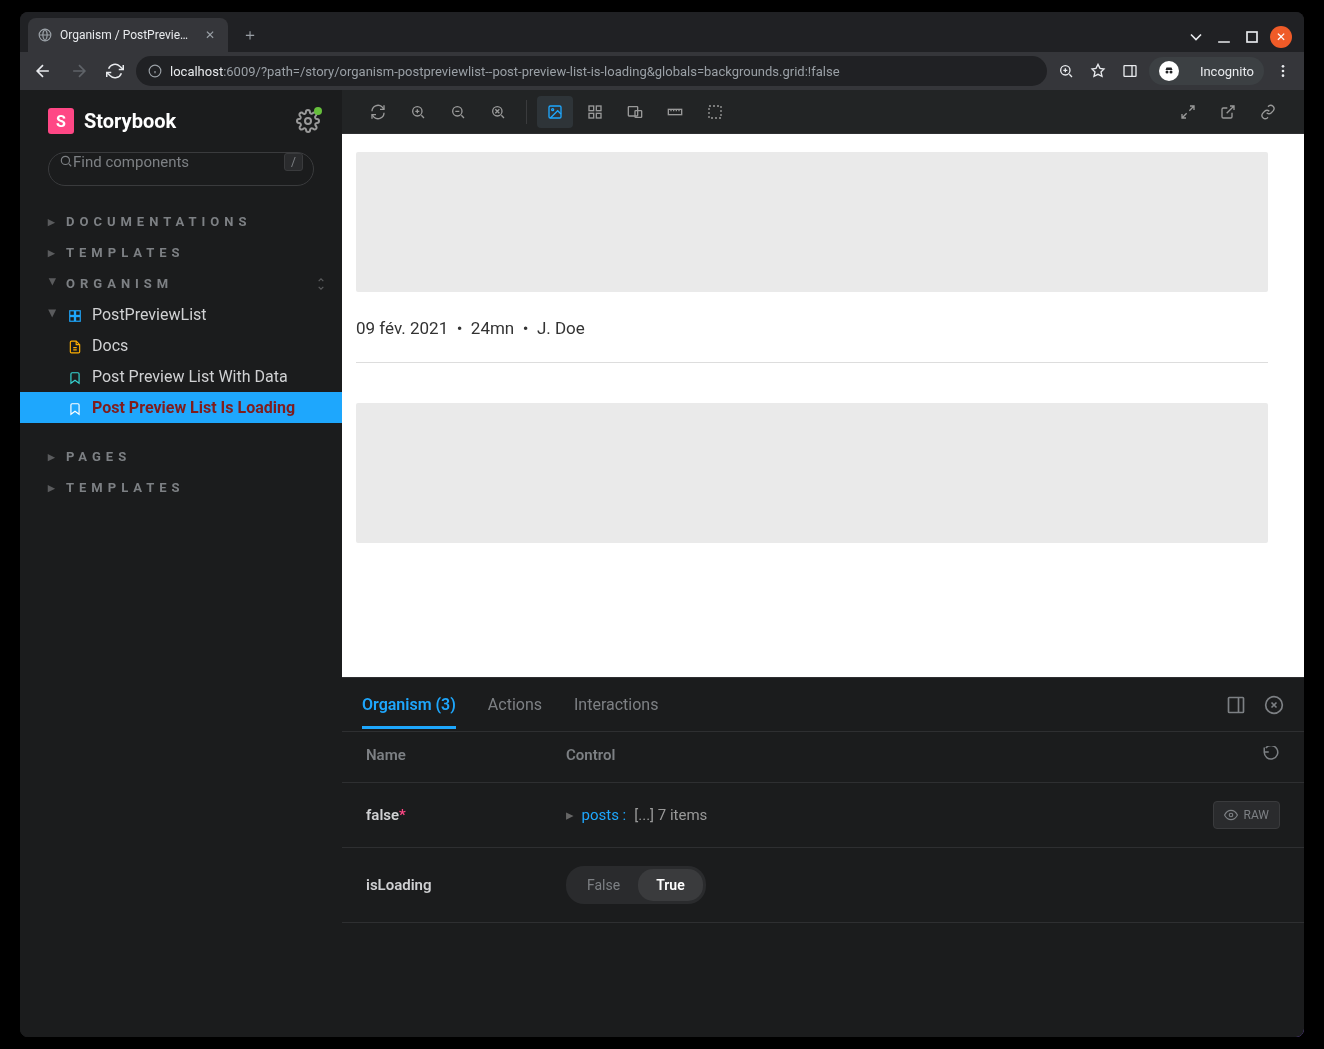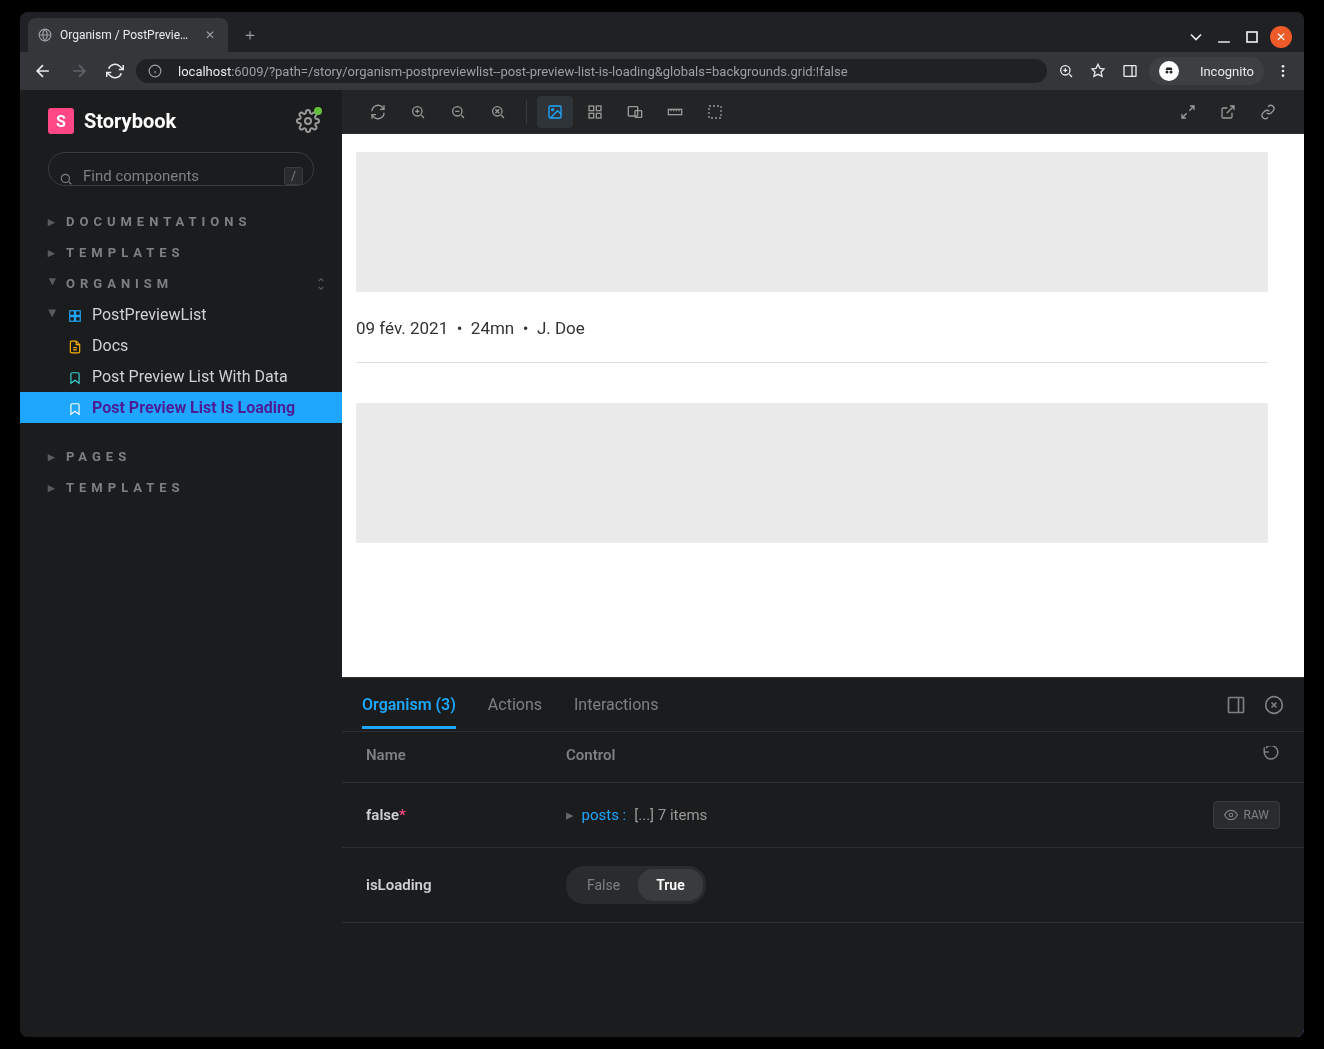--- a/index.html
+++ b/index.html
@@ -10,44 +10,44 @@
 .tab-title{flex:1;white-space:nowrap;overflow:hidden;text-overflow:ellipsis}
 .tab-close{width:16px;height:16px;display:flex;align-items:center;justify-content:center;color:#9aa0a6;cursor:pointer}
 .new-tab{width:28px;height:28px;display:flex;align-items:center;justify-content:center;color:#9aa0a6;margin-left:8px;margin-bottom:3px;cursor:pointer}
 .window-controls{margin-left:auto;display:flex;align-items:center;gap:8px;padding-right:12px;padding-bottom:4px}
 .wc{width:20px;height:20px;display:flex;align-items:center;justify-content:center;color:#e8eaed;cursor:pointer}
 .wc-close{width:22px;height:22px;border-radius:50%;background:#ef5b28;color:#fff;font-size:12px}
 .wc-dropdown{width:20px;height:20px}
 .addr-bar{height:38px;background:#35363a;display:flex;align-items:center;padding:0 8px;gap:6px}
 .nav-btn{width:30px;height:30px;display:flex;align-items:center;justify-content:center;color:#9aa0a6;cursor:pointer}
 .nav-btn.disabled{color:#5f6368}
-.url-box{flex:1;height:24px;background:#202124;border-radius:15px;display:flex;align-items:center;padding:0 12px;gap:16px;color:#9aa0a6;font-size:13px}
+.url-box{flex:1;height:30px;background:#202124;border-radius:15px;display:flex;align-items:center;padding:0 12px;gap:8px;color:#9aa0a6;font-size:13px}
 .url-text{color:#9aa0a6}
 .url-text .host{color:#e8eaed}
 .addr-icon{width:26px;height:26px;display:flex;align-items:center;justify-content:center;color:#e8eaed;cursor:pointer}
 .incognito-badge{display:flex;align-items:center;gap:21px;background:#3c4043;padding:4px 10px;border-radius:14px;color:#e8eaed;font-size:13px}
 .incognito-icon{width:20px;height:20px;background:#fff;border-radius:50%;display:flex;align-items:center;justify-content:center;color:#202124;font-size:11px}
 .content{flex:1;display:flex;background:#1b1c1d;overflow:hidden}
 .sidebar{width:322px;background:#1b1c1d;display:flex;flex-direction:column;padding-top:18px}
 .sb-brand{display:flex;align-items:center;justify-content:space-between;padding:0 22px 18px 28px}
 .sb-logo{display:flex;align-items:center;gap:10px}
 .sb-logo-mark{width:26px;height:26px;background:#ff4785;border-radius:3px;display:flex;align-items:center;justify-content:center;color:#fff;font-weight:700;font-size:16px}
 .sb-logo-text{color:#fff;font-size:20px;font-weight:700}
 .sb-gear{width:24px;height:24px;color:#999;position:relative;cursor:pointer}
 .sb-gear-dot{position:absolute;top:-2px;right:-2px;width:8px;height:8px;background:#66bf3c;border-radius:50%}
-.sb-search{margin:0 28px 20px;height:34px;border:1px solid #3a3b3d;border-radius:17px;display:flex;align-items:flex-end;padding:0 10px;gap:10px;color:#7d8084}
+.sb-search{margin:0 28px 20px;height:34px;border:1px solid #3a3b3d;border-radius:17px;display:flex;align-items:flex-start;padding:0 10px;color:#7d8084}
 .sb-search-input{flex:1;font-size:15px;color:#7d8084}
 .sb-search-key{background:#2a2b2d;border:1px solid #3a3b3d;border-radius:3px;padding:1px 6px;font-size:12px;color:#7d8084}
 .sb-section{padding:8px 14px 8px 28px;display:flex;align-items:center;gap:8px;color:#7d8084;font-size:13px;font-weight:700;letter-spacing:5px;cursor:pointer}
 .sb-section .chev{width:10px;color:#5a5b5d}
 .sb-section .collapse-ic{margin-left:auto;color:#5a5b5d}
 .sb-component{padding:6px 14px 6px 28px;display:flex;align-items:center;gap:10px;color:#d0d1d3;font-size:16px;cursor:pointer}
 .sb-comp-icon{width:14px;height:14px;color:#1ea7fd}
 .sb-story{padding:6px 14px 6px 48px;display:flex;align-items:center;gap:10px;color:#d0d1d3;font-size:16px;cursor:pointer}
-.sb-story.active{background:#1ea7fd;color:#4c1d95;font-weight:700}
+.sb-story.active{background:#1ea7fd;color:#7f1d1d;font-weight:700}
 .sb-story-icon{width:14px;height:14px;color:#ffae00}
 .sb-story.active .sb-story-icon{color:#fff}
 .sb-story .bm{color:#37d5d3}
 .sb-story.active .bm{color:#fff}
 .main{flex:1;display:flex;flex-direction:column;background:#8b5cf6}
 .toolbar{height:44px;background:#222425;border-bottom:1px solid #2e2f31;display:flex;align-items:center;padding:0 18px;gap:4px}
 .tb-btn{width:36px;height:32px;display:flex;align-items:center;justify-content:center;color:#999;cursor:pointer;border-radius:4px}
 .tb-btn.active{background:#2e3438;color:#1ea7fd}
 .tb-sep{width:1px;height:24px;background:#3a3b3d;margin:0 6px}
 .tb-right{margin-left:auto;display:flex;gap:4px}

